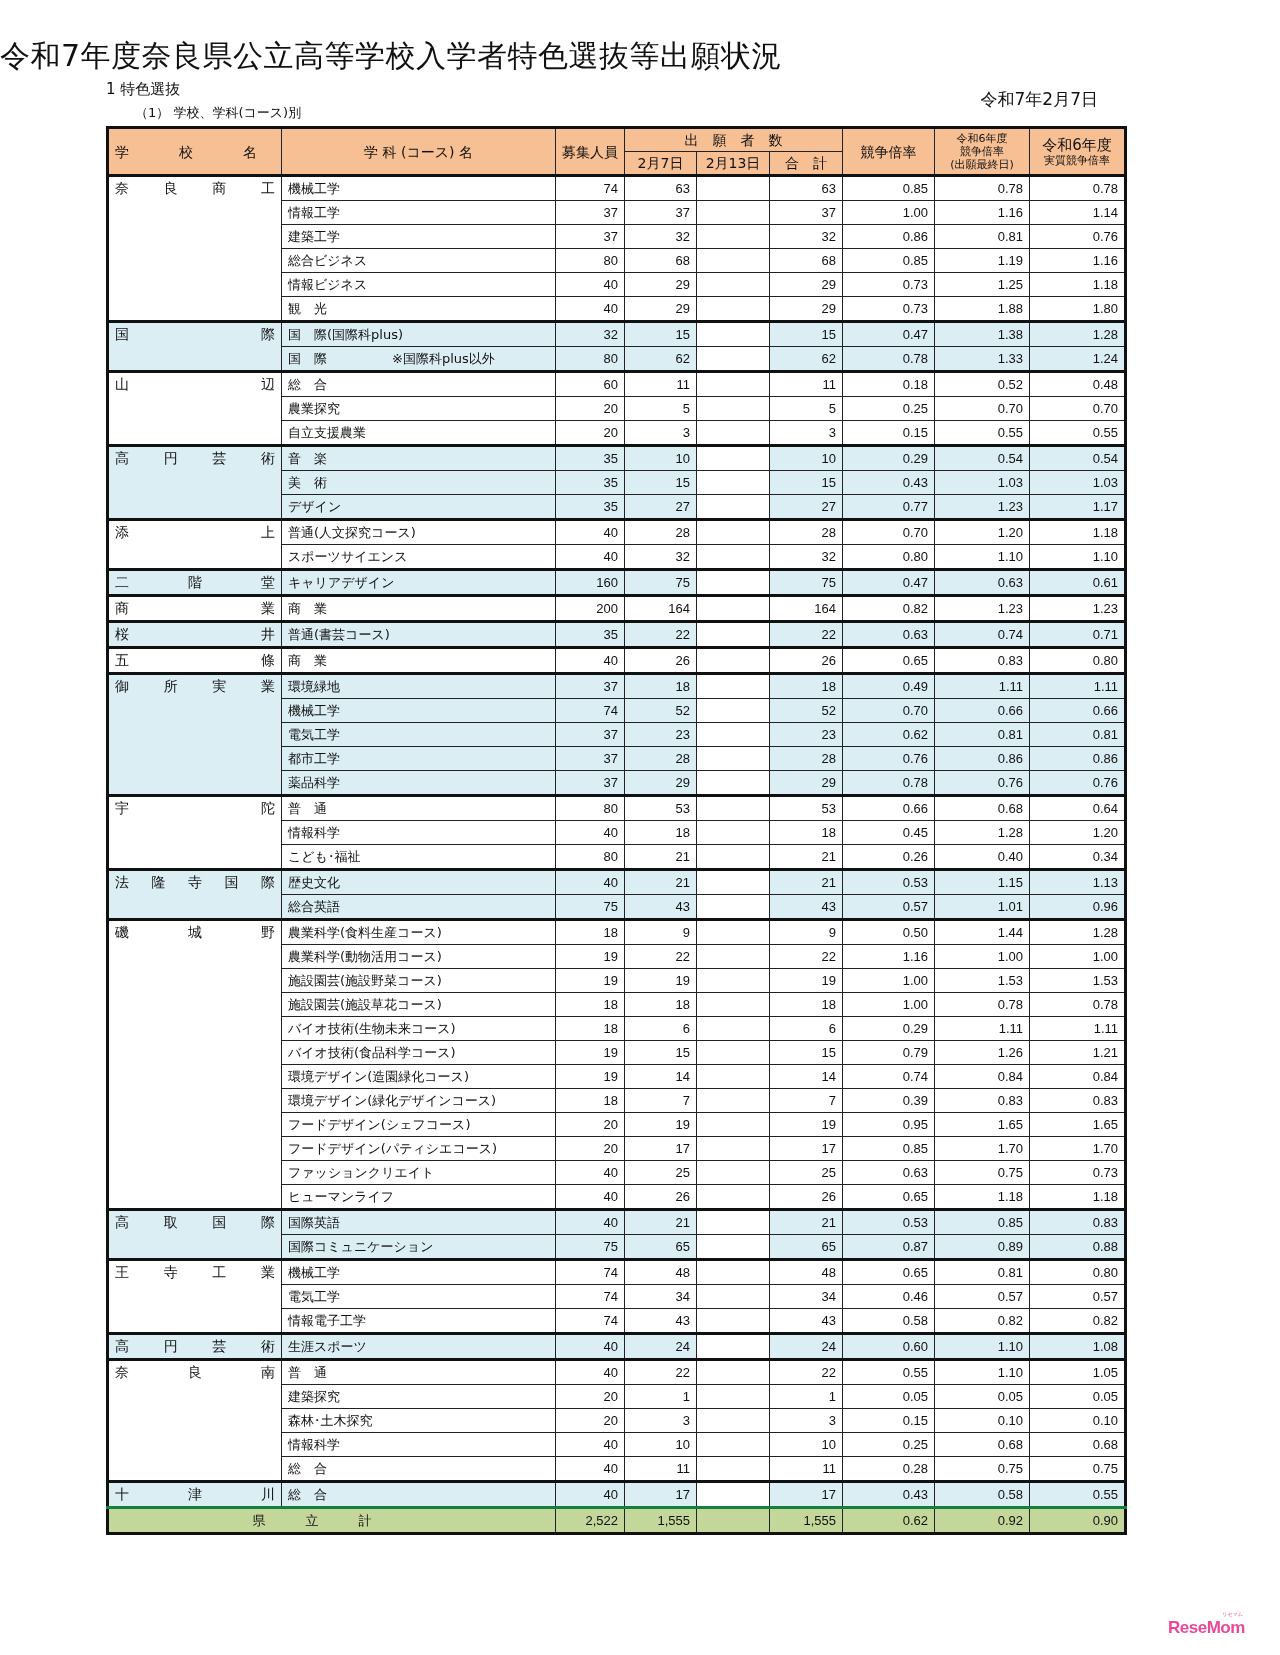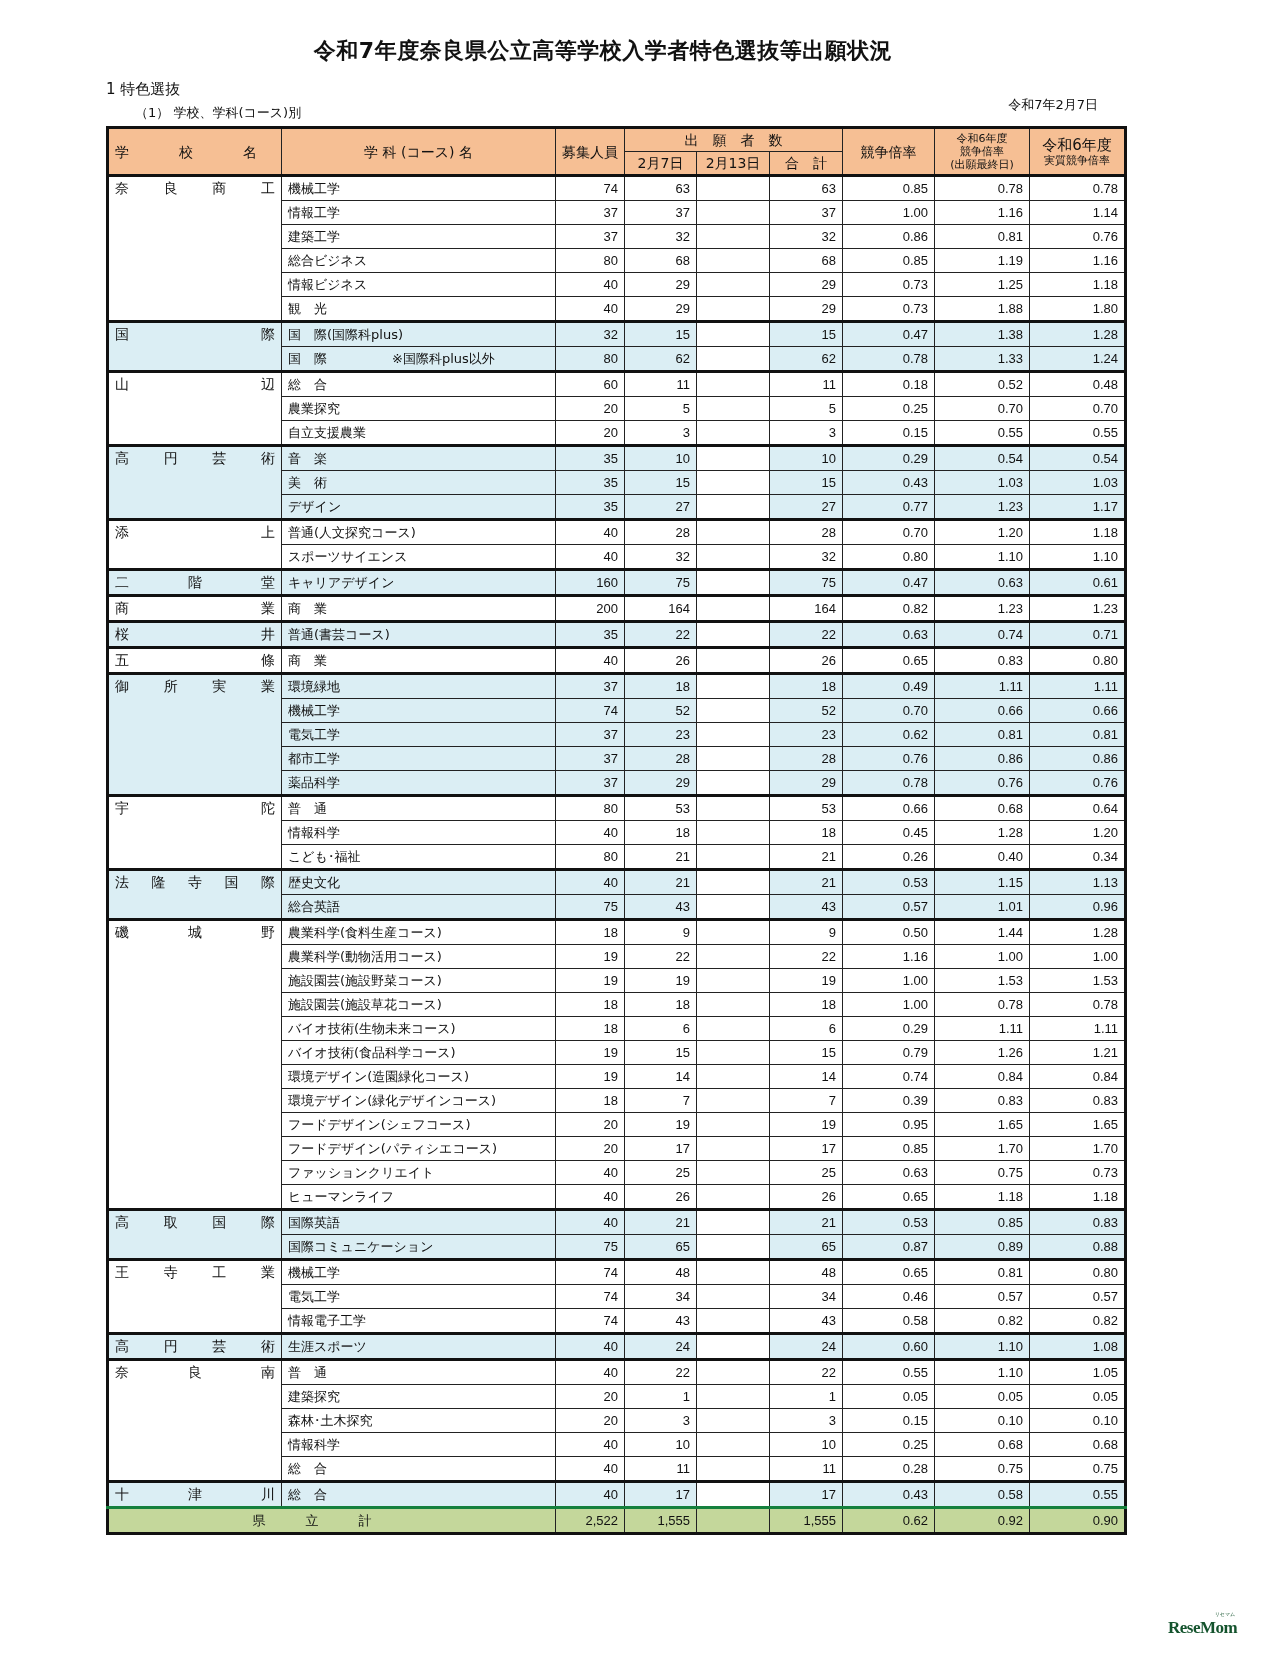--- a/index.html
+++ b/index.html
@@ -1,37 +1,37 @@
 <!DOCTYPE html>
 <html><head>
 <meta charset="utf-8">
 <style>
   html, body { margin: 0; padding: 0; background: #ffffff; }
   body { width: 1280px; height: 1655px; position: relative; font-family: "DejaVu Sans", "Liberation Sans", sans-serif; color: #111; overflow: hidden; }
-  .title { position: absolute; left: 0; width: 1206px; top: 36px; text-align: center; font-size: 22px; letter-spacing: 0.5px; font-weight: bold; }
+  .title { position: absolute; left: 0; width: 1206px; top: 36px; font-size: 30px; letter-spacing: 0.5px; }
   .section { position: absolute; left: 106px; top: 80px; font-size: 15px; }
   .subsection { position: absolute; left: 106px; top: 104px; font-size: 13px; margin-left: 29px; }
-  .date { position: absolute; right: 182px; top: 96px; font-size: 13px; }
+  .date { position: absolute; right: 182px; top: 88px; font-size: 17px; }
   table.grid { position: absolute; left: 106px; top: 126px; border-collapse: collapse; table-layout: fixed; border: 3px solid #111; font-size: 13px; }
   table.grid td, table.grid th { border: 1px solid #222; padding: 0 6px; height: 23px; line-height: 23px; white-space: nowrap; overflow: hidden; font-weight: normal; }
   table.grid thead th { background: #f6bf94; text-align: center; font-size: 14px; height: 22px; line-height: 22px; }
   table.grid thead tr.h1 th { border-bottom: 1px solid #222; }
   table.grid thead tr:last-child th, table.grid thead th.tall { border-bottom: 3px solid #111; }
   .th-small { font-size: 11px !important; line-height: 13px !important; }
   .th-mid { font-size: 15px !important; line-height: 18px !important; }
   .th-mid small { font-size: 11px; display: block; line-height: 14px; }
   td.school { text-align: justify; text-align-last: justify; vertical-align: top; padding: 0 18px 0 12px; font-size: 14px; margin-left: 8px; }
   td.course { text-align: left; padding-left: 18px; }
   td.num { text-align: right; padding-right: 6px; font-family: "Liberation Sans", sans-serif; }
   td.blank { background: #ffffff !important; }
   tr.blue td { background: #dbeef4; }
   tr.grp-start td { border-top: 3px solid #111; }
   tr.total td { background: #c4d79b; border-top: 3px solid #15803d; }
   td.total-label { text-align: center; letter-spacing: 40px; padding-left: 40px; }
-  .logo { position: absolute; left: 1168px; top: 1618px; font-family: Liberation Serif, serif; font-weight: bold; font-size: 17px; color: #14532d; letter-spacing: -0.5px; }
+  .logo { position: absolute; left: 1168px; top: 1618px; font-family: Liberation Sans, sans-serif; font-weight: bold; font-size: 17px; color: #ec4899; letter-spacing: -0.5px; }
   .logo small { position: absolute; right: 2px; top: -7px; font-size: 5px; font-weight: normal; letter-spacing: 0; }
 </style>
 </head>
 <body>
 
 <div class="title">令和7年度奈良県公立高等学校入学者特色選抜等出願状況</div>
 <div class="section">1 特色選抜</div>
 <div class="subsection">（1） 学校、学科(コース)別</div>
 <div class="date">令和7年2月7日</div>
 

